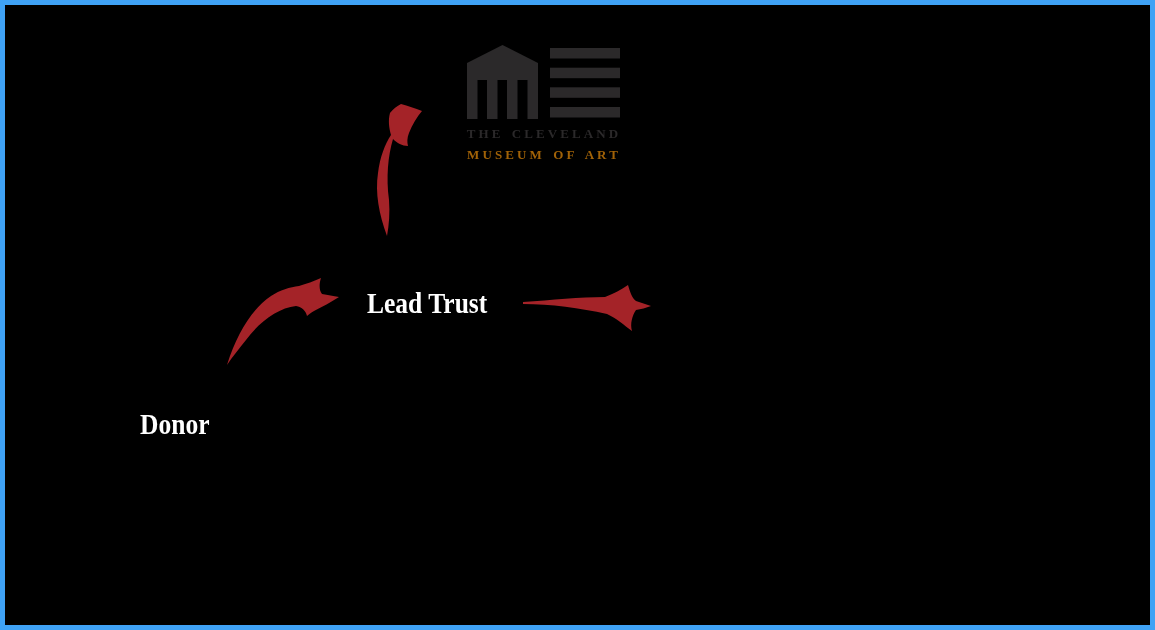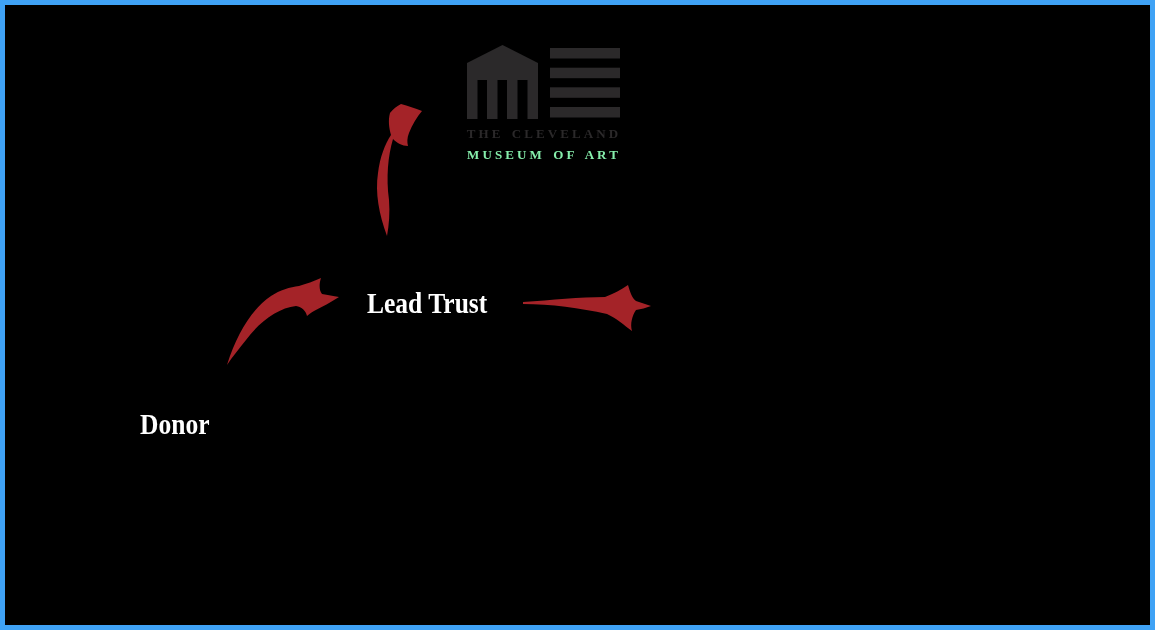--- a/index.html
+++ b/index.html
@@ -74,21 +74,21 @@
       <rect x="60.5" y="34" width="10.5" height="40"></rect>
     </g>
     <g fill="#2b292a">
       <rect x="83" y="3" width="70" height="10.5"></rect>
       <rect x="83" y="22.7" width="70" height="10.5"></rect>
       <rect x="83" y="42.3" width="70" height="10.5"></rect>
       <rect x="83" y="62" width="70" height="10.5"></rect>
     </g>
   </svg>
   <div class="logo-line l1" style="color: rgb(43, 41, 42);">THE CLEVELAND</div>
-  <div class="logo-line l2" style="color: #86efac;">MUSEUM OF ART</div>
+  <div class="logo-line l2" style="color: #a16207;">MUSEUM OF ART</div>
 
   <div class="node-label lead-trust" style="color: rgb(255, 255, 255);">Lead Trust</div>
   <div class="node-label donor" style="color: rgb(255, 255, 255);">Donor</div>
 
   <svg class="arrows" viewBox="0 0 1155 630" xmlns="http://www.w3.org/2000/svg">
     <path d="M227,365
              C237,333 252,309 271,296
              C280,290 290,287 299,286
              C306,284 314,281 321,278
              C319,284 319,290 322,294

